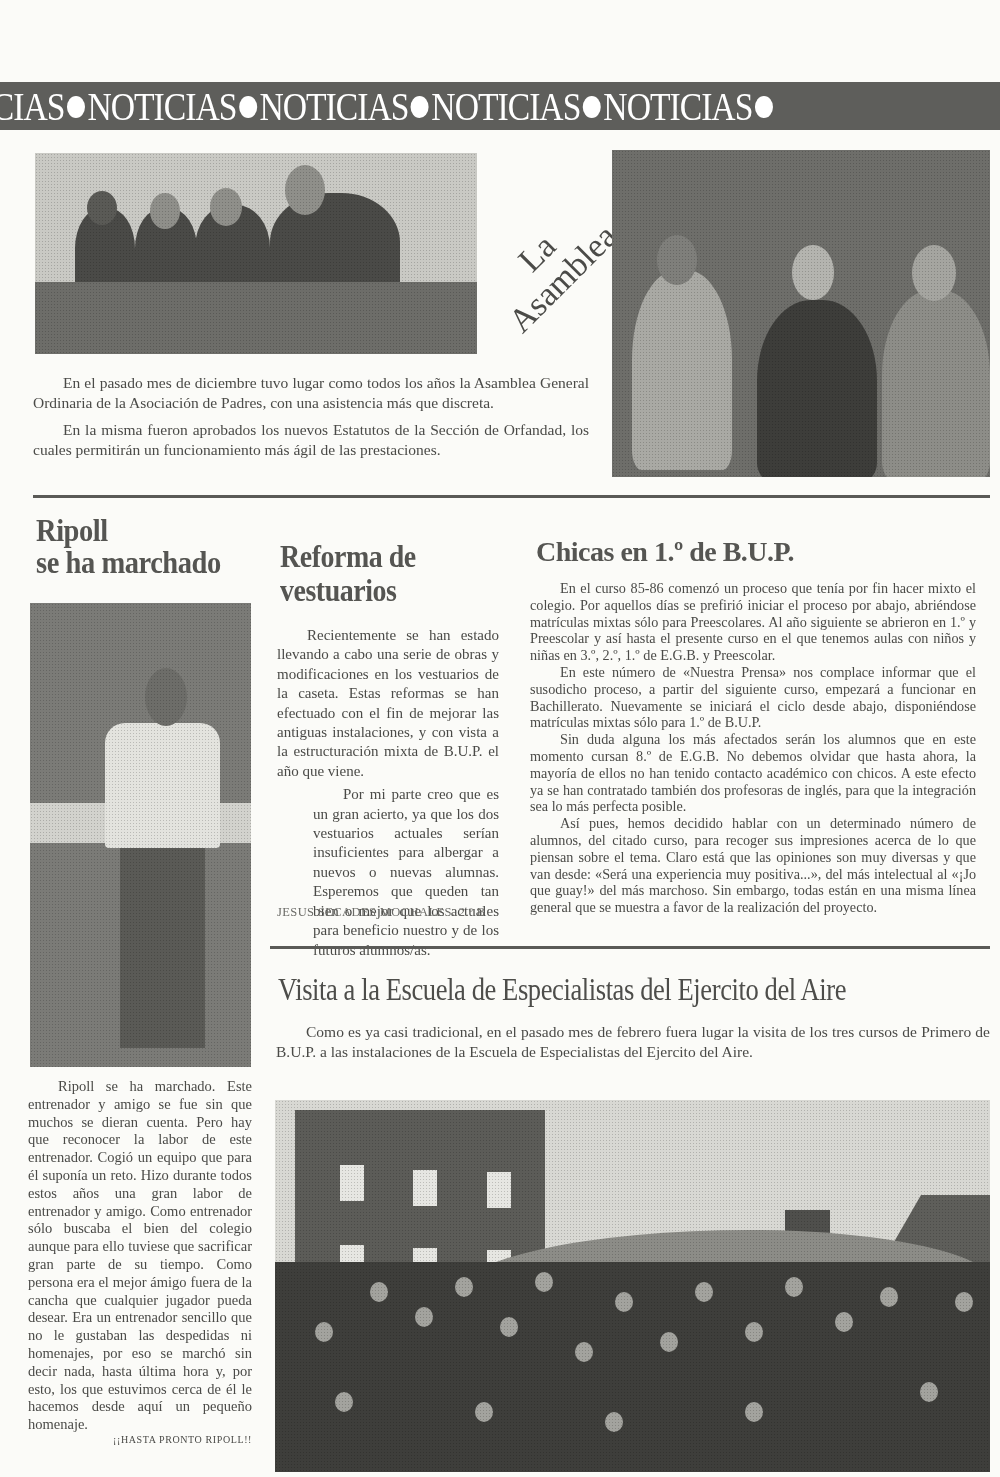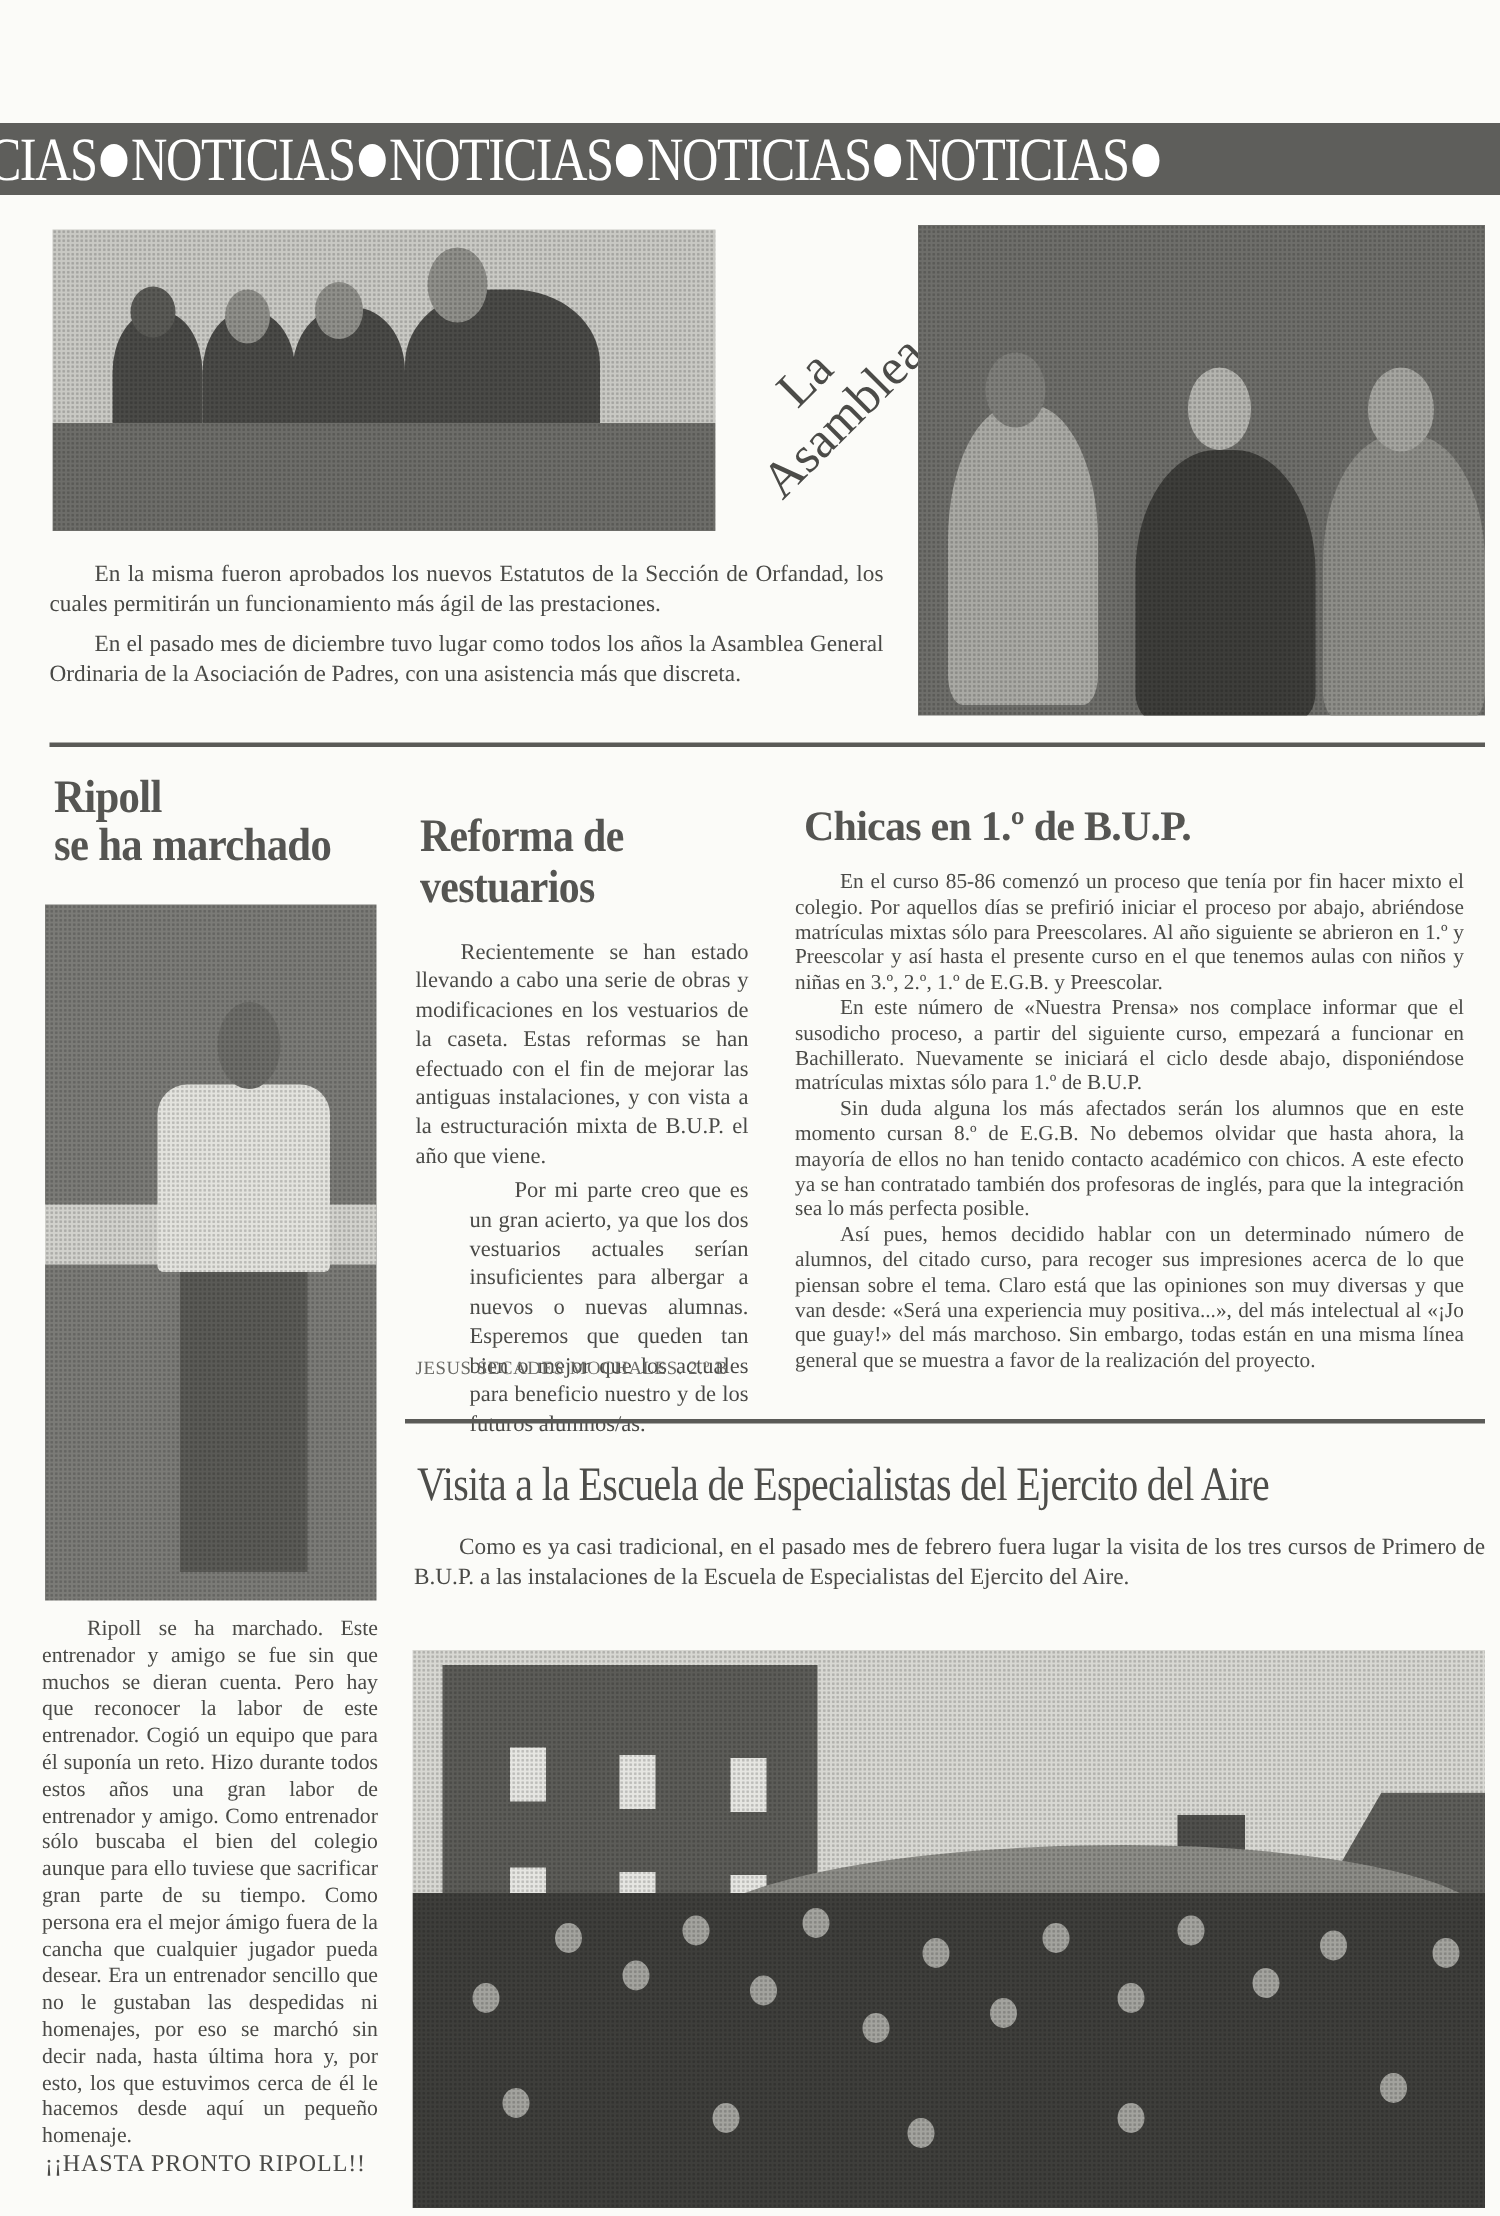--- a/index.html
+++ b/index.html
@@ -51,21 +51,21 @@
   .reforma-body { left: 277px; top: 626px; width: 222px; font-size: 15px; line-height: 19.4px; }
   .reforma-body p + p { margin-top: 4px; margin-left: 36px; }
   .signature { left: 277px; top: 905px; width: 230px; font-size: 12.5px; letter-spacing: 0.4px; color: #6a6a66; }
 
   .chicas-body { left: 530px; top: 580px; width: 446px; font-size: 14.2px; line-height: 16.8px; }
 
   .visita-body { left: 276px; top: 1022px; width: 714px; font-size: 15.5px; line-height: 20px; }
   .visita-body p + p { margin-top: 7px; }
 
   .ripoll-body { left: 28px; top: 1078px; width: 224px; font-size: 14.5px; line-height: 17.8px; }
-  .ripoll-close { left: 30px; top: 1434px; width: 222px; font-size: 16px; letter-spacing: 0.6px; text-align: left; color: #4a4a47; }
+  .ripoll-close { left: 30px; top: 1434px; width: 222px; font-size: 10px; letter-spacing: 0.6px; text-align: right; color: #4a4a47; }
 
   
   .p4 { left: 275px; top: 1100px; width: 715px; height: 372px; background: #d8d8d3; }
   .bldg { position: absolute; left: 20px; top: 10px; width: 250px; height: 210px; background: #5c5c58; }
   .win { position: absolute; width: 24px; height: 36px; background: #e6e6e2; }
   .plane { position: absolute; left: 180px; top: 130px; width: 540px; height: 120px; background: #8c8c87; border-radius: 60% 50% 20% 40%; }
   .crowd { position: absolute; left: 0; right: 0; bottom: 0; height: 210px; background: #3e3e3b; }
   .crowd-head { position: absolute; width: 18px; height: 20px; border-radius: 50%; background: #a3a39e; }
 </style>
 </head>
@@ -99,22 +99,22 @@
   <div class="person" style="left:20px;top:120px;width:100px;height:200px;background:#a9a9a4;"></div>
   <div class="head" style="left:45px;top:85px;width:40px;height:50px;background:#7f7f7b;"></div>
   <div class="person" style="left:145px;top:150px;width:120px;height:180px;background:#3d3d3a;"></div>
   <div class="head" style="left:180px;top:95px;width:42px;height:55px;background:#b4b4af;"></div>
   <div class="person" style="left:270px;top:140px;width:108px;height:190px;background:#8d8d88;"></div>
   <div class="head" style="left:300px;top:95px;width:44px;height:56px;background:#a5a5a0;"></div>
   <div class="halftone"></div>
 </div>
 
 <div class="abs p-body intro">
+  <p>En el pasado mes de diciembre tuvo lugar como todos los años la Asamblea General Ordinaria de la Asociación de Padres, con una asistencia más que discreta.</p>
   <p>En la misma fueron aprobados los nuevos Estatutos de la Sección de Orfandad, los cuales permitirán un funcionamiento más ágil de las prestaciones.</p>
-  <p>En el pasado mes de diciembre tuvo lugar como todos los años la Asamblea General Ordinaria de la Asociación de Padres, con una asistencia más que discreta.</p>
 </div>
 
 <div class="abs rule rule1"></div>
 
 <div class="abs headline h-ripoll">
   <div>Ripoll</div>
   <div>se ha marchado</div>
 </div>
 
 <div class="abs headline h-reforma">

